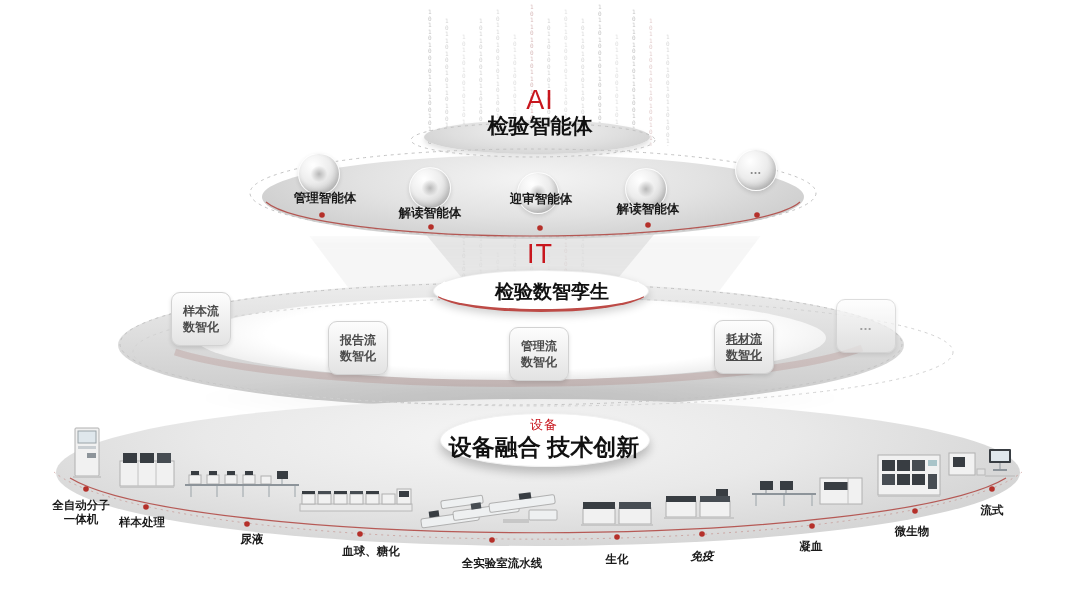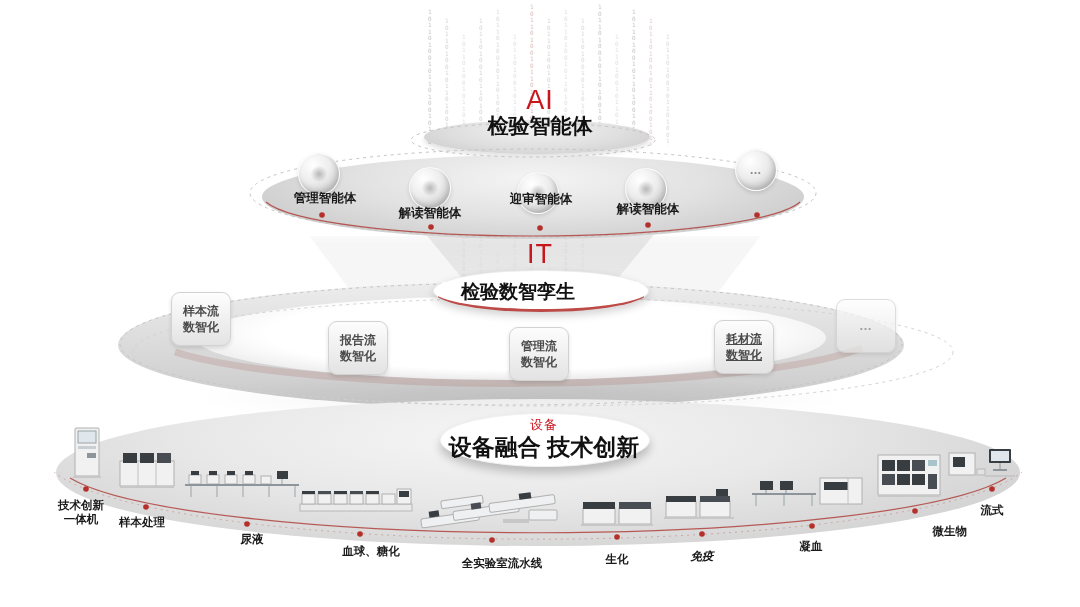--- a/index.html
+++ b/index.html
@@ -219,21 +219,21 @@
     <span class="sphere-more">…</span>
   </div>
 
   <div class="ai-label" style="left:270px;top:190px;">管理智能体</div>
   <div class="ai-label" style="left:375px;top:205px;">解读智能体</div>
   <div class="ai-label" style="left:486px;top:191px;">迎审智能体</div>
   <div class="ai-label" style="left:593px;top:201px;">解读智能体</div>
 
   <div class="tier-tag" style="left:440px;top:239px;width:200px;font-size:27px;color:#C8161D;">IT</div>
   <div class="badge badge-it" style="left:433px;top:270px;width:214px;height:38px;"></div>
-  <div class="tier-title" style="left:411px;top:279px;width:214px;font-size:19px;">检验数智孪生</div>
+  <div class="tier-title" style="left:445px;top:279px;width:214px;font-size:19px;">检验数智孪生</div>
 
   <div class="it-box" style="left:171px;top:292px;">
       <span>样本流
 数智化</span>
     </div>
   <div class="it-box" style="left:328px;top:321px;">
       <span>报告流
 数智化</span>
     </div>
   <div class="it-box" style="left:509px;top:327px;">
@@ -380,25 +380,25 @@
       <rect x="6" y="12" width="12" height="10" fill="#383d42"></rect>
       <rect x="30" y="24" width="8" height="6" fill="#e2e2e2" stroke="#b8b8b8"></rect>
       <rect x="42" y="4" width="22" height="14" rx="1" fill="#383d42"></rect>
       <rect x="44" y="6" width="18" height="10" fill="#dfe7ec"></rect>
       <line x1="53" y1="18" x2="53" y2="24" stroke="#8d949a"></line>
       <rect x="46" y="24" width="14" height="2" fill="#8d949a"></rect>
       <rect x="38" y="30" width="30" height="2" fill="#c7c7c7"></rect>
     </svg>
   </div>
 
-  <div class="dev-label" style="left:26px;top:498px;">技术创新
+  <div class="dev-label" style="left:26px;top:498px;">全自动分子
 一体机</div>
   <div class="dev-label" style="left:87px;top:515px;">样本处理</div>
   <div class="dev-label" style="left:197px;top:532px;">尿液</div>
   <div class="dev-label" style="left:316px;top:544px;">血球、糖化</div>
   <div class="dev-label" style="left:447px;top:556px;">全实验室流水线</div>
   <div class="dev-label" style="left:562px;top:552px;">生化</div>
   <div class="dev-label" style="left:647px;top:549px;font-style:italic;">免疫</div>
   <div class="dev-label" style="left:756px;top:539px;">凝血</div>
-  <div class="dev-label" style="left:857px;top:524px;text-align:right;">微生物</div>
+  <div class="dev-label" style="left:857px;top:524px;">微生物</div>
   <div class="dev-label" style="left:937px;top:503px;">流式</div>
 
 </div>
 
 </body></html>

